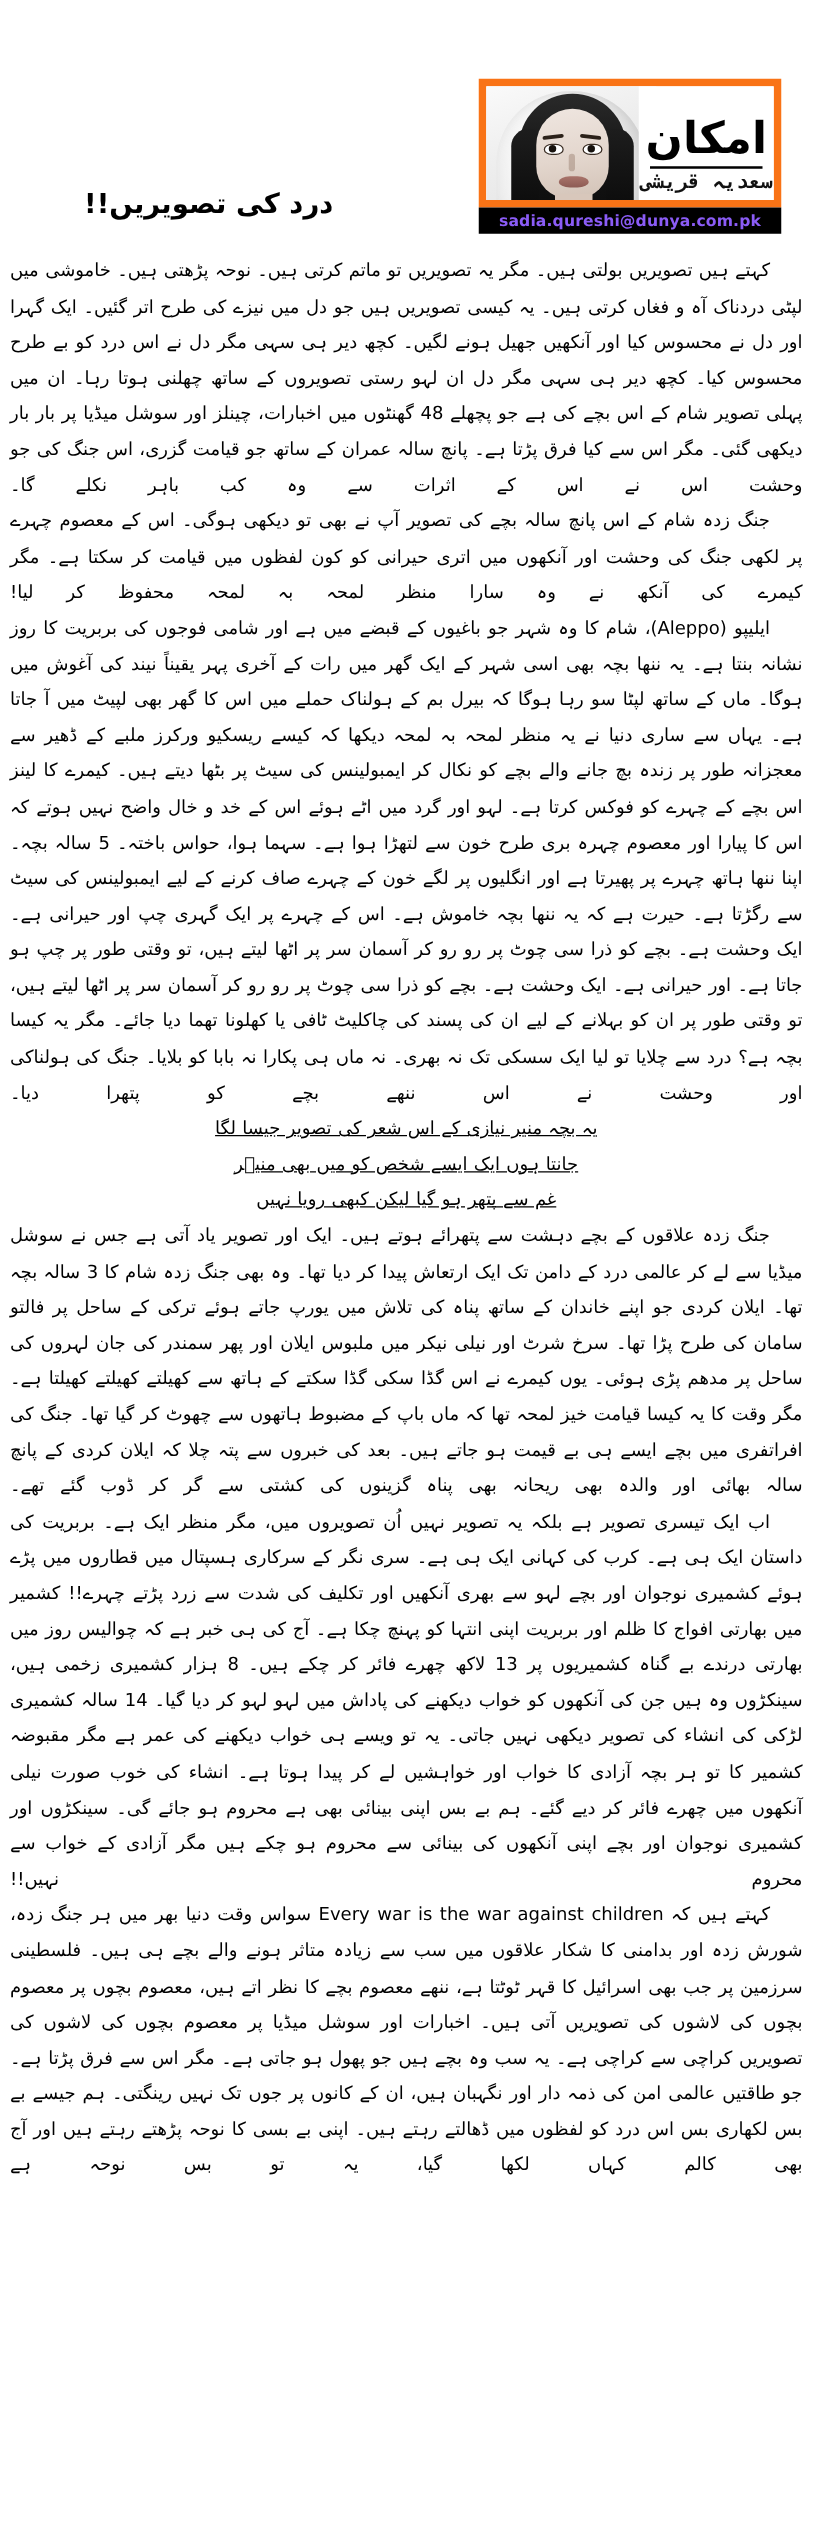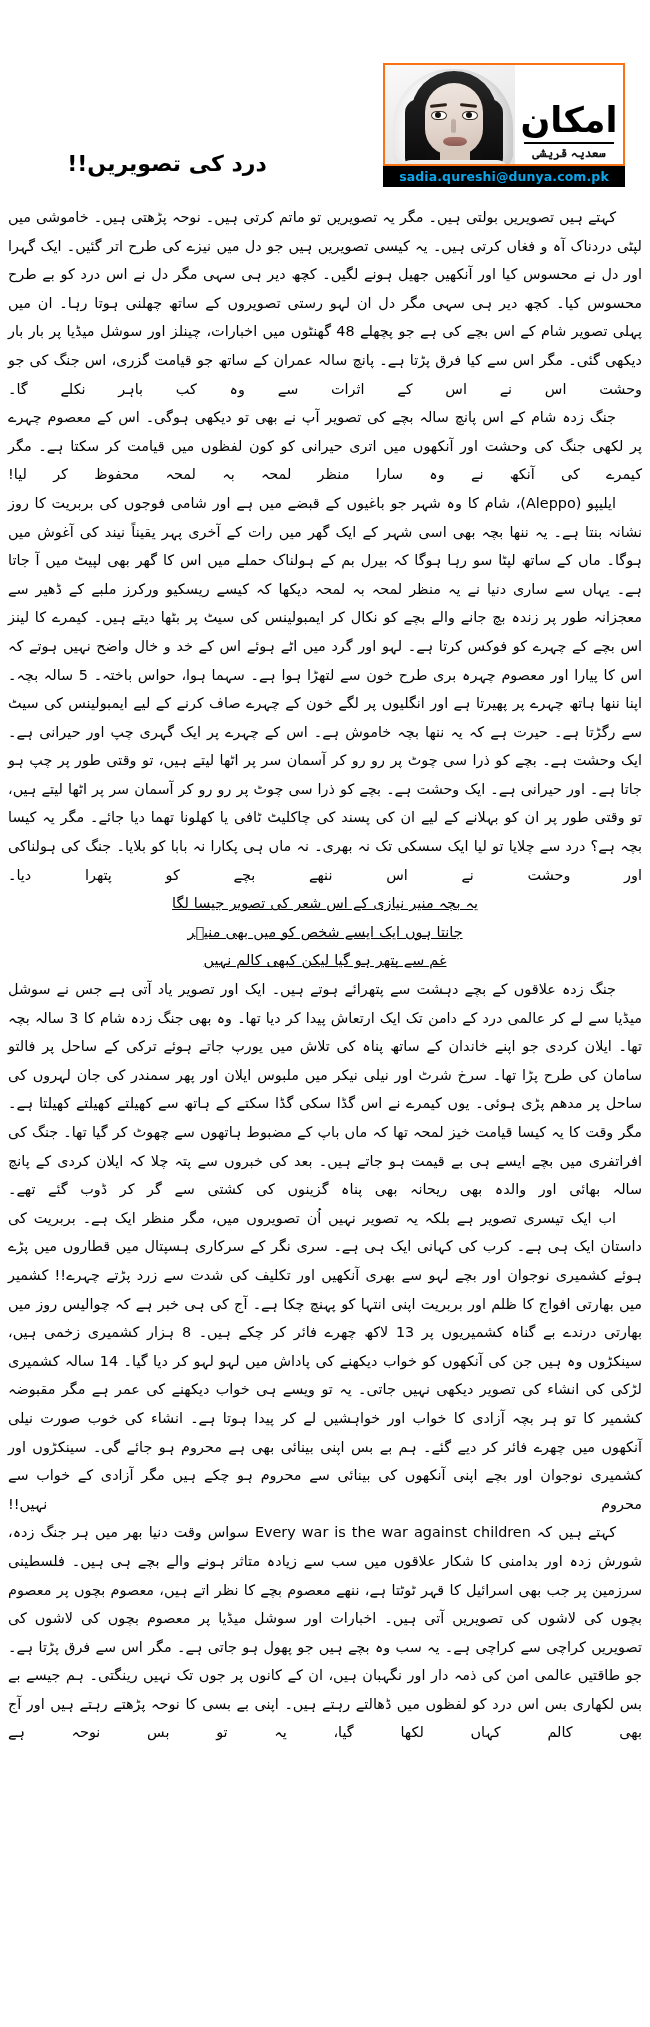--- a/index.html
+++ b/index.html
@@ -24,21 +24,21 @@
     width: 650px;
     height: 196px;
   }
 
   .masthead-box {
     position: absolute;
     top: 63px;
     left: 383px;
     width: 242px;
     height: 103px;
-    border: 2px solid #f97316;
+    border: 6px solid #f97316;
     background: #ffffff;
     box-sizing: border-box;
     overflow: hidden;
   }
   .masthead-inner {
     position: relative;
     width: 100%;
     height: 100%;
     display: block;
   }
@@ -66,22 +66,22 @@
     direction: rtl;
     margin-bottom: 2px;
   }
   .name-rule {
     width: 90px;
     height: 2px;
     background: #000;
     margin: 2px 0 3px 0;
   }
   .author-name {
-    font-family: Liberation Sans, sans-serif;
-    font-size: 12px;
+    font-family: Liberation Mono, monospace;
+    font-size: 16px;
     font-weight: 600;
     color: #111;
     direction: rtl;
     line-height: 1.1;
   }
 
   
   .portrait {
     position: absolute;
     top: 0; left: 0;
@@ -201,21 +201,21 @@
     display: flex;
     align-items: center;
     justify-content: center;
     direction: ltr;
   }
   .email-text {
     font-family: "DejaVu Sans", sans-serif;
     font-size: 12.5px;
     font-weight: 700;
     letter-spacing: .1px;
-    color: #0ea5e9;
+    color: #8b5cf6;
     white-space: nowrap;
   }
 
   .article-title {
     position: absolute;
     top: 152px;
     left: 2px;
     width: 330px;
     text-align: center;
     direction: rtl;
@@ -307,19 +307,19 @@
 </div>
 
 <div class="article-body">
 
   <p class="para">کہتے ہیں تصویریں بولتی ہیں۔ مگر یہ تصویریں تو ماتم کرتی ہیں۔ نوحہ پڑھتی ہیں۔ خاموشی میں لپٹی دردناک آہ و فغاں کرتی ہیں۔ یہ کیسی تصویریں ہیں جو دل میں نیزے کی طرح اتر گئیں۔ ایک گہرا اور دل نے محسوس کیا اور آنکھیں جھیل ہونے لگیں۔ کچھ دیر ہی سہی مگر دل نے اس درد کو بے طرح محسوس کیا۔ کچھ دیر ہی سہی مگر دل ان لہو رستی تصویروں کے ساتھ چھلنی ہوتا رہا۔ ان میں پہلی تصویر شام کے اس بچے کی ہے جو پچھلے 48 گھنٹوں میں اخبارات، چینلز اور سوشل میڈیا پر بار بار دیکھی گئی۔ مگر اس سے کیا فرق پڑتا ہے۔ پانچ سالہ عمران کے ساتھ جو قیامت گزری، اس جنگ کی جو وحشت اس نے اس کے اثرات سے وہ کب باہر نکلے گا۔</p>
   <p class="para">جنگ زدہ شام کے اس پانچ سالہ بچے کی تصویر آپ نے بھی تو دیکھی ہوگی۔ اس کے معصوم چہرے پر لکھی جنگ کی وحشت اور آنکھوں میں اتری حیرانی کو کون لفظوں میں قیامت کر سکتا ہے۔ مگر کیمرے کی آنکھ نے وہ سارا منظر لمحہ بہ لمحہ محفوظ کر لیا!</p>
   <p class="para">ایلیپو (Aleppo)، شام کا وہ شہر جو باغیوں کے قبضے میں ہے اور شامی فوجوں کی بربریت کا روز نشانہ بنتا ہے۔ یہ ننھا بچہ بھی اسی شہر کے ایک گھر میں رات کے آخری پہر یقیناً نیند کی آغوش میں ہوگا۔ ماں کے ساتھ لپٹا سو رہا ہوگا کہ بیرل بم کے ہولناک حملے میں اس کا گھر بھی لپیٹ میں آ جاتا ہے۔ یہاں سے ساری دنیا نے یہ منظر لمحہ بہ لمحہ دیکھا کہ کیسے ریسکیو ورکرز ملبے کے ڈھیر سے معجزانہ طور پر زندہ بچ جانے والے بچے کو نکال کر ایمبولینس کی سیٹ پر بٹھا دیتے ہیں۔ کیمرے کا لینز اس بچے کے چہرے کو فوکس کرتا ہے۔ لہو اور گرد میں اٹے ہوئے اس کے خد و خال واضح نہیں ہوتے کہ اس کا پیارا اور معصوم چہرہ بری طرح خون سے لتھڑا ہوا ہے۔ سہما ہوا، حواس باختہ۔ 5 سالہ بچہ۔ اپنا ننھا ہاتھ چہرے پر پھیرتا ہے اور انگلیوں پر لگے خون کے چہرے صاف کرنے کے لیے ایمبولینس کی سیٹ سے رگڑتا ہے۔ حیرت ہے کہ یہ ننھا بچہ خاموش ہے۔ اس کے چہرے پر ایک گہری چپ اور حیرانی ہے۔ ایک وحشت ہے۔ بچے کو ذرا سی چوٹ پر رو رو کر آسمان سر پر اٹھا لیتے ہیں، تو وقتی طور پر چپ ہو جاتا ہے۔ اور حیرانی ہے۔ ایک وحشت ہے۔ بچے کو ذرا سی چوٹ پر رو رو کر آسمان سر پر اٹھا لیتے ہیں، تو وقتی طور پر ان کو بہلانے کے لیے ان کی پسند کی چاکلیٹ ٹافی یا کھلونا تھما دیا جائے۔ مگر یہ کیسا بچہ ہے؟ درد سے چلایا تو لیا ایک سسکی تک نہ بھری۔ نہ ماں ہی پکارا نہ بابا کو بلایا۔ جنگ کی ہولناکی اور وحشت نے اس ننھے بچے کو پتھرا دیا۔</p>
 
   <p class="verse verse-1">یہ بچہ منیر نیازی کے اس شعر کی تصویر جیسا لگا</p>
   <p class="verse">جانتا ہوں ایک ایسے شخص کو میں بھی منیؔر</p>
-  <p class="verse">غم سے پتھر ہو گیا لیکن کبھی کالم نہیں</p>
+  <p class="verse">غم سے پتھر ہو گیا لیکن کبھی رویا نہیں</p>
 
   <p class="para">جنگ زدہ علاقوں کے بچے دہشت سے پتھرائے ہوتے ہیں۔ ایک اور تصویر یاد آتی ہے جس نے سوشل میڈیا سے لے کر عالمی درد کے دامن تک ایک ارتعاش پیدا کر دیا تھا۔ وہ بھی جنگ زدہ شام کا 3 سالہ بچہ تھا۔ ایلان کردی جو اپنے خاندان کے ساتھ پناہ کی تلاش میں یورپ جاتے ہوئے ترکی کے ساحل پر فالتو سامان کی طرح پڑا تھا۔ سرخ شرٹ اور نیلی نیکر میں ملبوس ایلان اور پھر سمندر کی جان لہروں کی ساحل پر مدھم پڑی ہوئی۔ یوں کیمرے نے اس گڈا سکی گڈا سکتے کے ہاتھ سے کھیلتے کھیلتے کھیلتا ہے۔ مگر وقت کا یہ کیسا قیامت خیز لمحہ تھا کہ ماں باپ کے مضبوط ہاتھوں سے چھوٹ کر گیا تھا۔ جنگ کی افراتفری میں بچے ایسے ہی بے قیمت ہو جاتے ہیں۔ بعد کی خبروں سے پتہ چلا کہ ایلان کردی کے پانچ سالہ بھائی اور والدہ بھی ریحانہ بھی پناہ گزینوں کی کشتی سے گر کر ڈوب گئے تھے۔</p>
   <p class="para">اب ایک تیسری تصویر ہے بلکہ یہ تصویر نہیں اُن تصویروں میں، مگر منظر ایک ہے۔ بربریت کی داستان ایک ہی ہے۔ کرب کی کہانی ایک ہی ہے۔ سری نگر کے سرکاری ہسپتال میں قطاروں میں پڑے ہوئے کشمیری نوجوان اور بچے لہو سے بھری آنکھیں اور تکلیف کی شدت سے زرد پڑتے چہرے!! کشمیر میں بھارتی افواج کا ظلم اور بربریت اپنی انتہا کو پہنچ چکا ہے۔ آج کی ہی خبر ہے کہ چوالیس روز میں بھارتی درندے بے گناہ کشمیریوں پر 13 لاکھ چھرے فائر کر چکے ہیں۔ 8 ہزار کشمیری زخمی ہیں، سینکڑوں وہ ہیں جن کی آنکھوں کو خواب دیکھنے کی پاداش میں لہو لہو کر دیا گیا۔ 14 سالہ کشمیری لڑکی کی انشاء کی تصویر دیکھی نہیں جاتی۔ یہ تو ویسے ہی خواب دیکھنے کی عمر ہے مگر مقبوضہ کشمیر کا تو ہر بچہ آزادی کا خواب اور خواہشیں لے کر پیدا ہوتا ہے۔ انشاء کی خوب صورت نیلی آنکھوں میں چھرے فائر کر دیے گئے۔ ہم بے بس اپنی بینائی بھی ہے محروم ہو جائے گی۔ سینکڑوں اور کشمیری نوجوان اور بچے اپنی آنکھوں کی بینائی سے محروم ہو چکے ہیں مگر آزادی کے خواب سے محروم نہیں!!</p>
   <p class="para">کہتے ہیں کہ Every war is the war against children سواس وقت دنیا بھر میں ہر جنگ زدہ، شورش زدہ اور بدامنی کا شکار علاقوں میں سب سے زیادہ متاثر ہونے والے بچے ہی ہیں۔ فلسطینی سرزمین پر جب بھی اسرائیل کا قہر ٹوٹتا ہے، ننھے معصوم بچے کا نظر اتے ہیں، معصوم بچوں پر معصوم بچوں کی لاشوں کی تصویریں آتی ہیں۔ اخبارات اور سوشل میڈیا پر معصوم بچوں کی لاشوں کی تصویریں کراچی سے کراچی ہے۔ یہ سب وہ بچے ہیں جو پھول ہو جاتی ہے۔ مگر اس سے فرق پڑتا ہے۔ جو طاقتیں عالمی امن کی ذمہ دار اور نگہبان ہیں، ان کے کانوں پر جوں تک نہیں رینگتی۔ ہم جیسے بے بس لکھاری بس اس درد کو لفظوں میں ڈھالتے رہتے ہیں۔ اپنی بے بسی کا نوحہ پڑھتے رہتے ہیں اور آج بھی کالم کہاں لکھا گیا، یہ تو بس نوحہ ہے</p>
 
 </div>
 
 </body></html>

